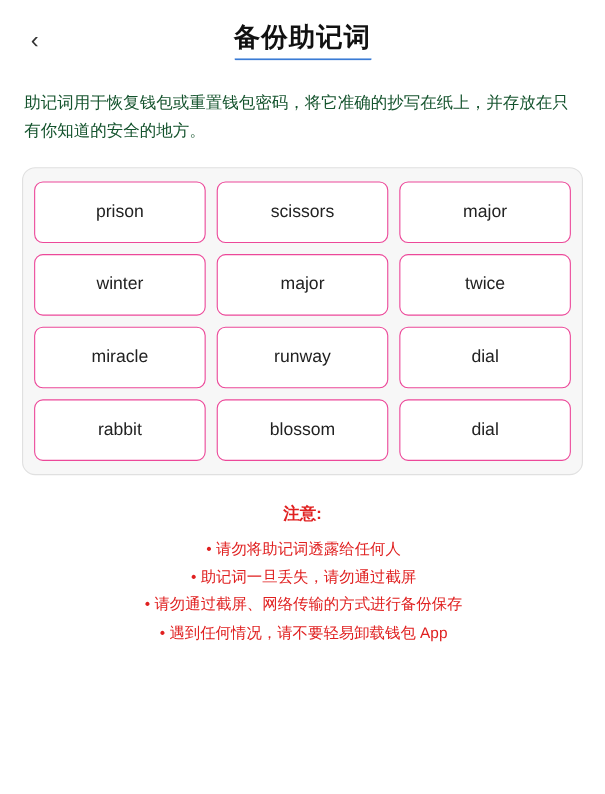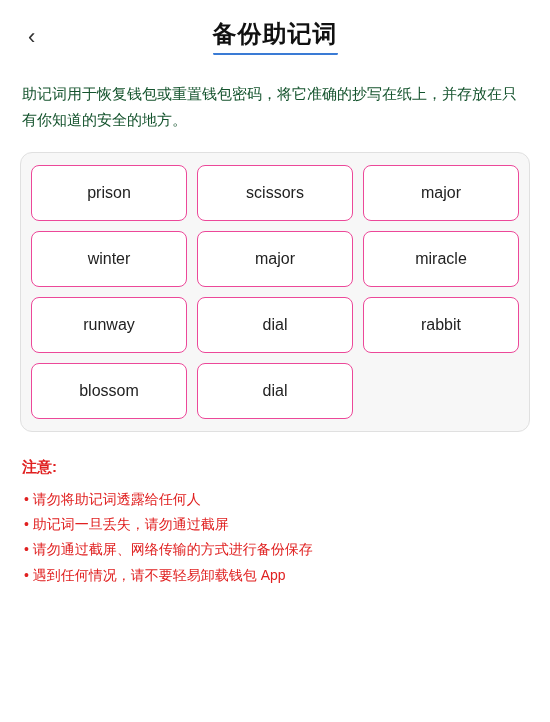--- a/index.html
+++ b/index.html
@@ -89,20 +89,21 @@
       justify-content: center;
       padding: 18px 10px;
       font-size: 16px;
       color: #222;
       font-weight: 400;
       cursor: default;
     }
 
     .notice-section {
       padding: 8px 22px 20px 22px;
+      text-align: center;
     }
 
     .notice-title {
       font-size: 15px;
       font-weight: 700;
       color: #e02020;
       margin-bottom: 10px;
     }
 
     .notice-item {
@@ -130,20 +131,21 @@
 <div class="description">助记词用于恢复钱包或重置钱包密码，将它准确的抄写在纸上，并存放在只有你知道的安全的地方。</div>
 
 <div class="mnemonic-container">
   <div class="mnemonic-grid" id="mnemonic-grid">
 
   <div class="mnemonic-cell">prison</div>
       <div class="mnemonic-cell">scissors</div>
       <div class="mnemonic-cell">major</div>
       <div class="mnemonic-cell">winter</div>
       <div class="mnemonic-cell">major</div>
+      <div class="mnemonic-cell">twice</div>
       <div class="mnemonic-cell">miracle</div>
       <div class="mnemonic-cell">runway</div>
       <div class="mnemonic-cell">dial</div>
       <div class="mnemonic-cell">rabbit</div>
       <div class="mnemonic-cell">blossom</div>
       <div class="mnemonic-cell">dial</div>
     </div>
 </div>
 
 <div class="notice-section">

